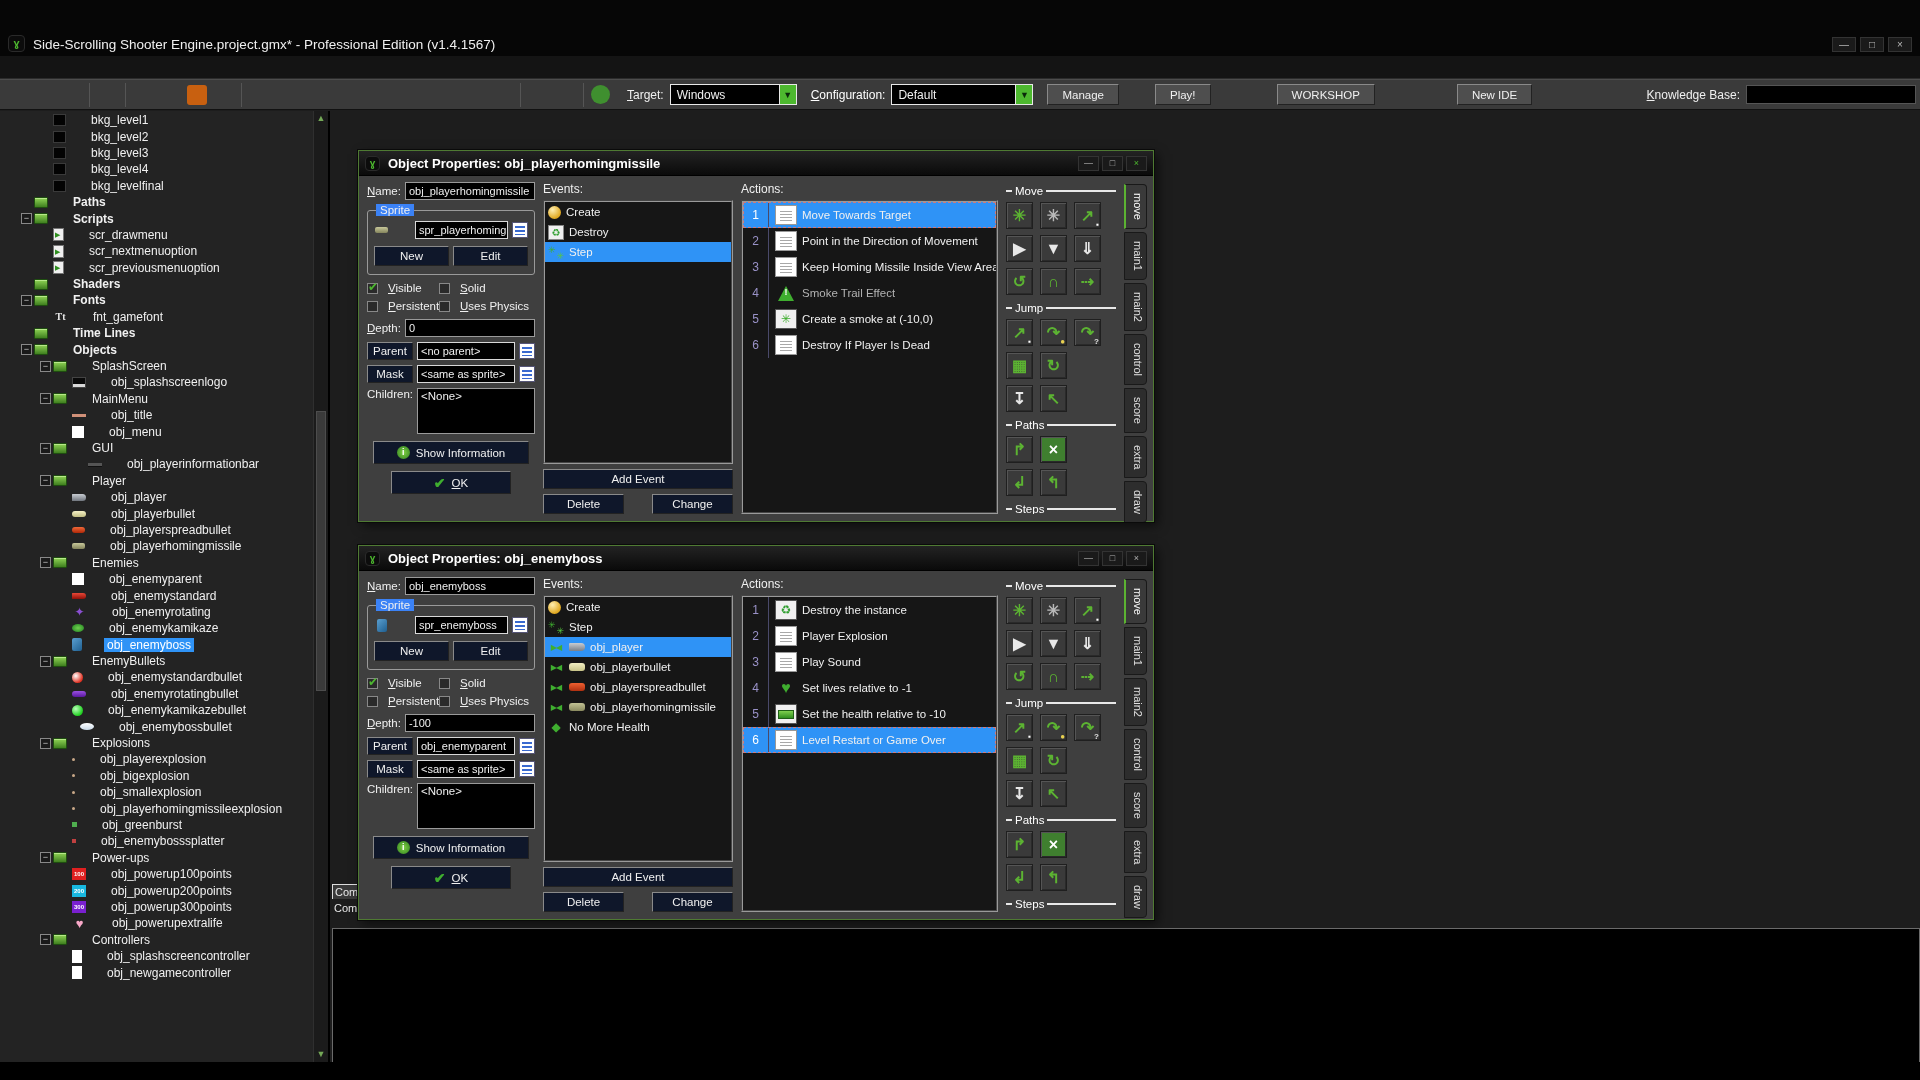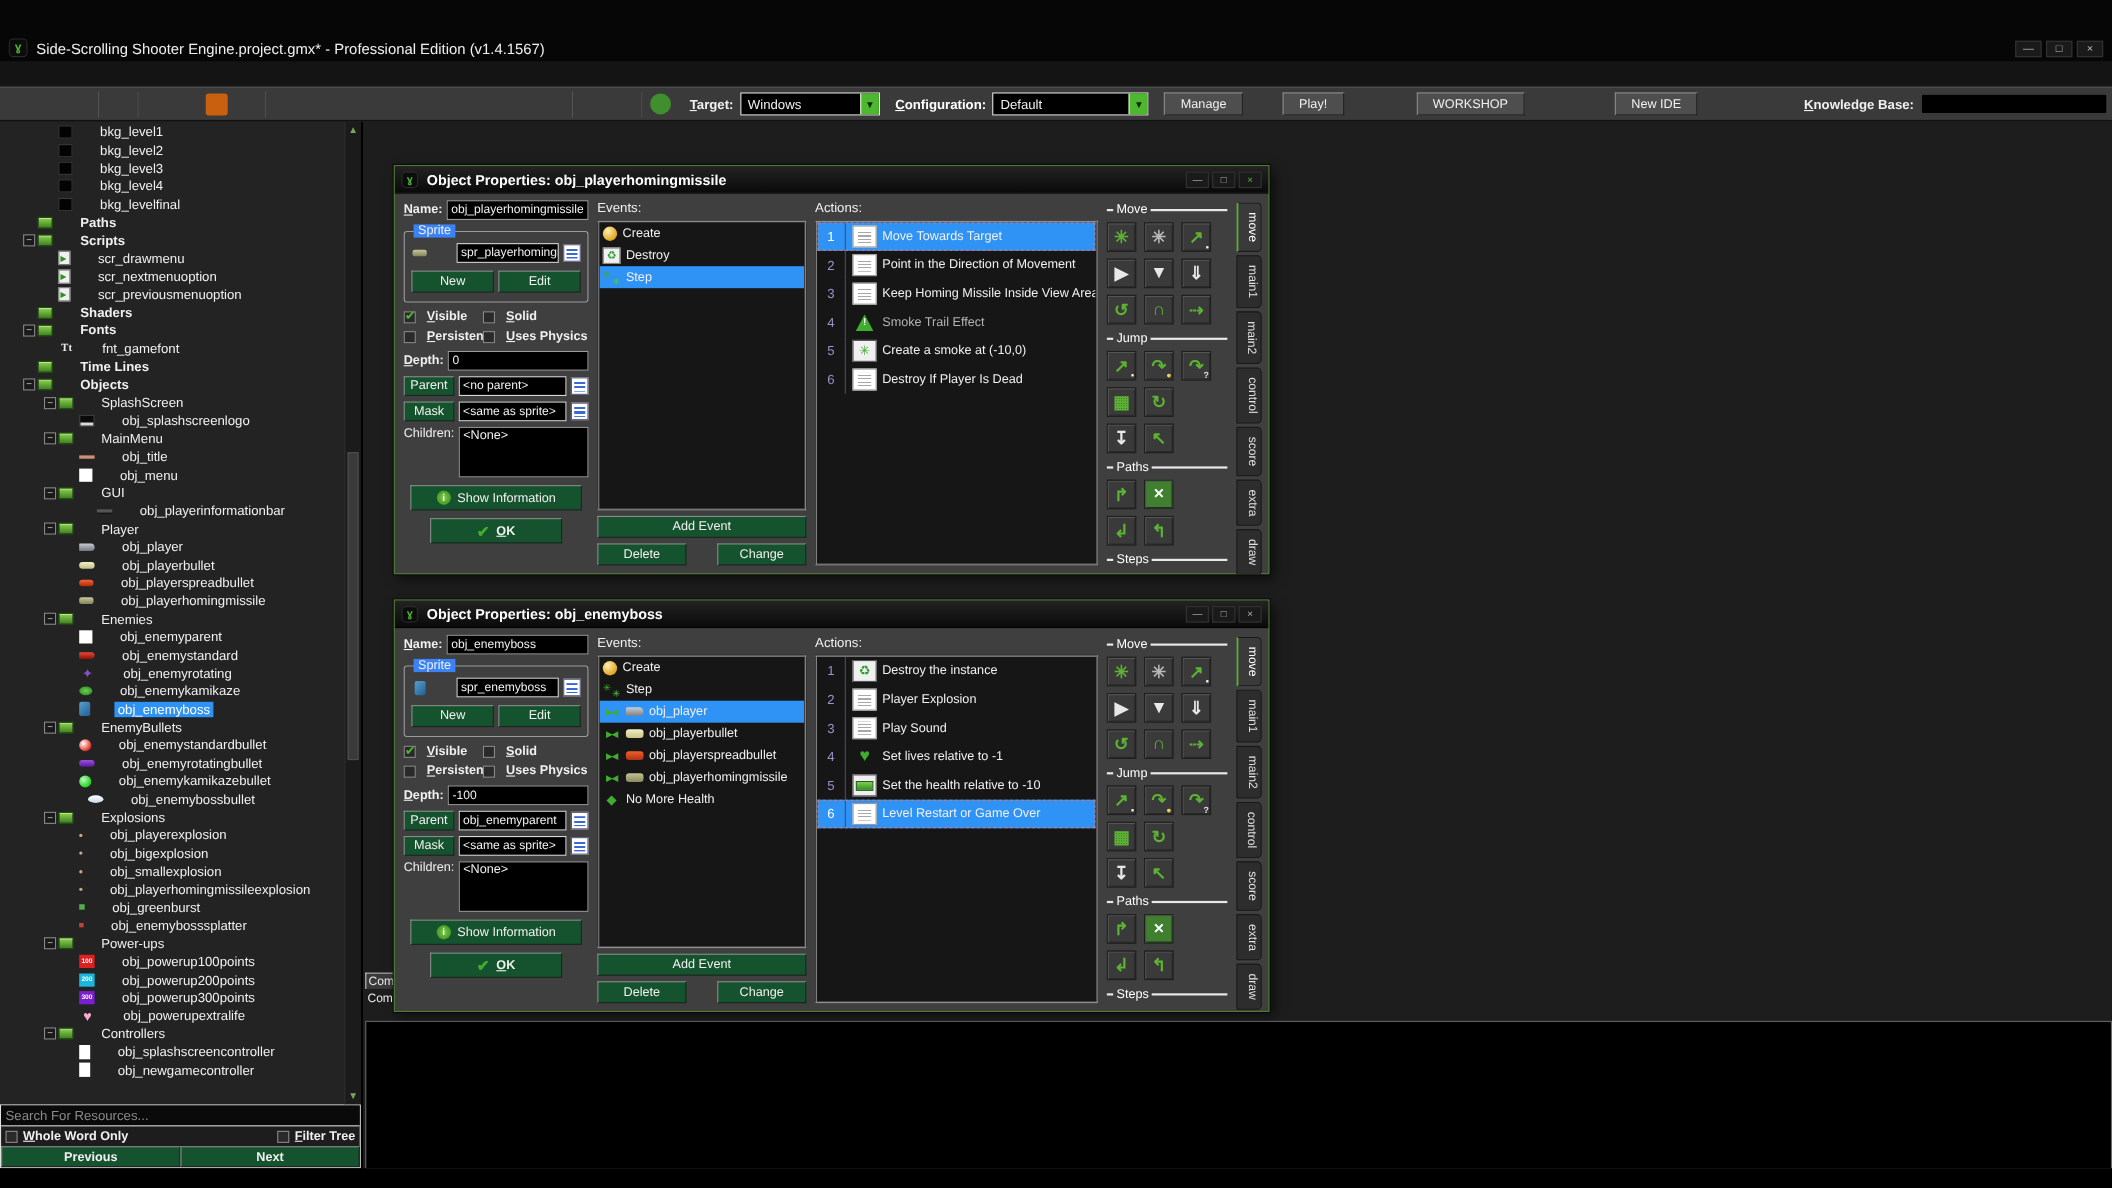--- a/index.html
+++ b/index.html
@@ -14,21 +14,21 @@
     color:#4db82f;font-weight:bold;font-size:11px;text-align:center;line-height:15px;margin-right:8px;}
   .apptitle{font-size:13.5px;color:#f0f0f0;}
   .winbtns{margin-left:auto;display:flex;gap:4px;}
   .winbtn{width:24px;height:15px;background:#1a1a1a;color:#b8b8b8;font-size:10px;line-height:14px;
     text-align:center;border:1px solid #333;}
 
   
   .menubar{position:absolute;left:0;top:56px;width:100%;height:23px;background:#141414;
     display:flex;align-items:center;gap:20px;padding:0 10px;border-bottom:1px solid #2c2c2c;}
   .menu-item{color:#63b03a;font-size:12.5px;}
-  .uf{display:inline-block;font-weight:bold;}
+  .uf{display:inline-block;}
   .uf::first-letter{text-decoration:underline;}
 
   
   .toolbar{position:absolute;left:0;top:79px;width:100%;height:31px;background:#3a3a3a;
     border-top:1px solid #4d4d4d;border-bottom:1px solid #111;display:flex;align-items:center;padding:0 4px;}
   .tbi{width:25px;height:25px;margin:0 1px;display:flex;align-items:center;justify-content:center;
     font-size:14px;font-weight:bold;}
   .tbi.boxed{background:#c86010;border-radius:3px;width:20px;height:20px;font-size:12px;margin:0 3px;}
   .tbi.round{background:#3f8f2f;border-radius:50%;width:19px;height:19px;font-size:12px;margin:0 3px;}
   .sep{width:1px;height:24px;background:#222;border-right:1px solid #555;margin:0 4px;}
@@ -105,21 +105,21 @@
   .dlg-body{display:flex;gap:8px;padding:6px 6px 8px 8px;overflow:hidden;}
 
   .col-props{width:168px;flex:none;display:flex;flex-direction:column;gap:5px;}
   .frow{display:flex;align-items:center;gap:4px;}
   .flabel{color:#f0f0f0;font-size:11.5px;}
   .tinput{background:#000;border:1px solid #9a9a9a;color:#f0f0f0;font-size:11px;height:18px;
     display:flex;align-items:center;padding:0 3px;overflow:hidden;white-space:nowrap;flex:1;}
   .tinput.lt{border-color:#d8d8d8;}
   .groupbox{border:1px solid #9a9a9a;border-radius:3px;position:relative;padding:10px 6px 8px 6px;margin-top:5px;}
   .groupbox .legend{position:absolute;top:-7px;left:8px;background:#3b82f6;padding:0 4px;color:#f0f0f0;font-size:11.5px;}
-  .btn{background:#14532d;border:1px solid;border-color:#8a8a8a #222 #222 #8a8a8a;color:#f0f0f0;
+  .btn{background:#0f172a;border:1px solid;border-color:#8a8a8a #222 #222 #8a8a8a;color:#f0f0f0;
     font-size:11.5px;display:flex;align-items:center;justify-content:center;}
   .btn.small{height:20px;flex:1;}
   .menu-ic{width:16px;height:16px;background:#fff;border:1px solid #557;flex:none;position:relative;}
   .menu-ic::after{content:"";position:absolute;left:2px;right:2px;top:3px;height:9px;
     background:repeating-linear-gradient(to bottom,#3a6ad0 0 2px,#fff 2px 4px);}
   .checks{display:grid;grid-template-columns:72px 1fr;row-gap:6px;margin:2px 0;}
   .chk{display:flex;align-items:center;gap:5px;color:#f0f0f0;font-size:11.5px;}
   .cb.on{position:relative;}
   .cb.on::after{content:"\2714";position:absolute;left:0;top:-4px;color:#4db82f;font-size:12px;}
   .children-box{background:#000;border:1px solid #9a9a9a;height:46px;color:#f0f0f0;font-size:11.5px;
@@ -574,34 +574,20 @@
             <span class="exp" style="visibility: hidden;">−</span>
             <span class="ti ic-whitetall"></span>
             <span class="tl">obj_newgamecontroller</span>
           </div>
         <div class="tscroll">
           <div class="up">▲</div>
           <div class="thumb"></div>
           <div class="dn">▼</div>
         </div>
       </div>
-      <div class="bottom-block">
-        <input class="search-input" placeholder="Search For Resources..." style="">
-        <div class="check-row">
-          <span class="cb"></span>
-          <span class="uf">Whole Word Only</span>
-          <span class="spring"></span>
-          <span class="cb"></span>
-          <span class="uf">Filter Tree</span>
-        </div>
-        <div class="pn-row">
-          <div class="btn uf">Previous</div>
-          <div class="btn uf">Next</div>
-        </div>
-      </div>
     </div>
 
     <div class="workspace">
 
       <div class="console-tab">
         <span class="t1">Compile</span>
         <span class="t2">Compile</span>
       </div>
 
       <div class="console">

